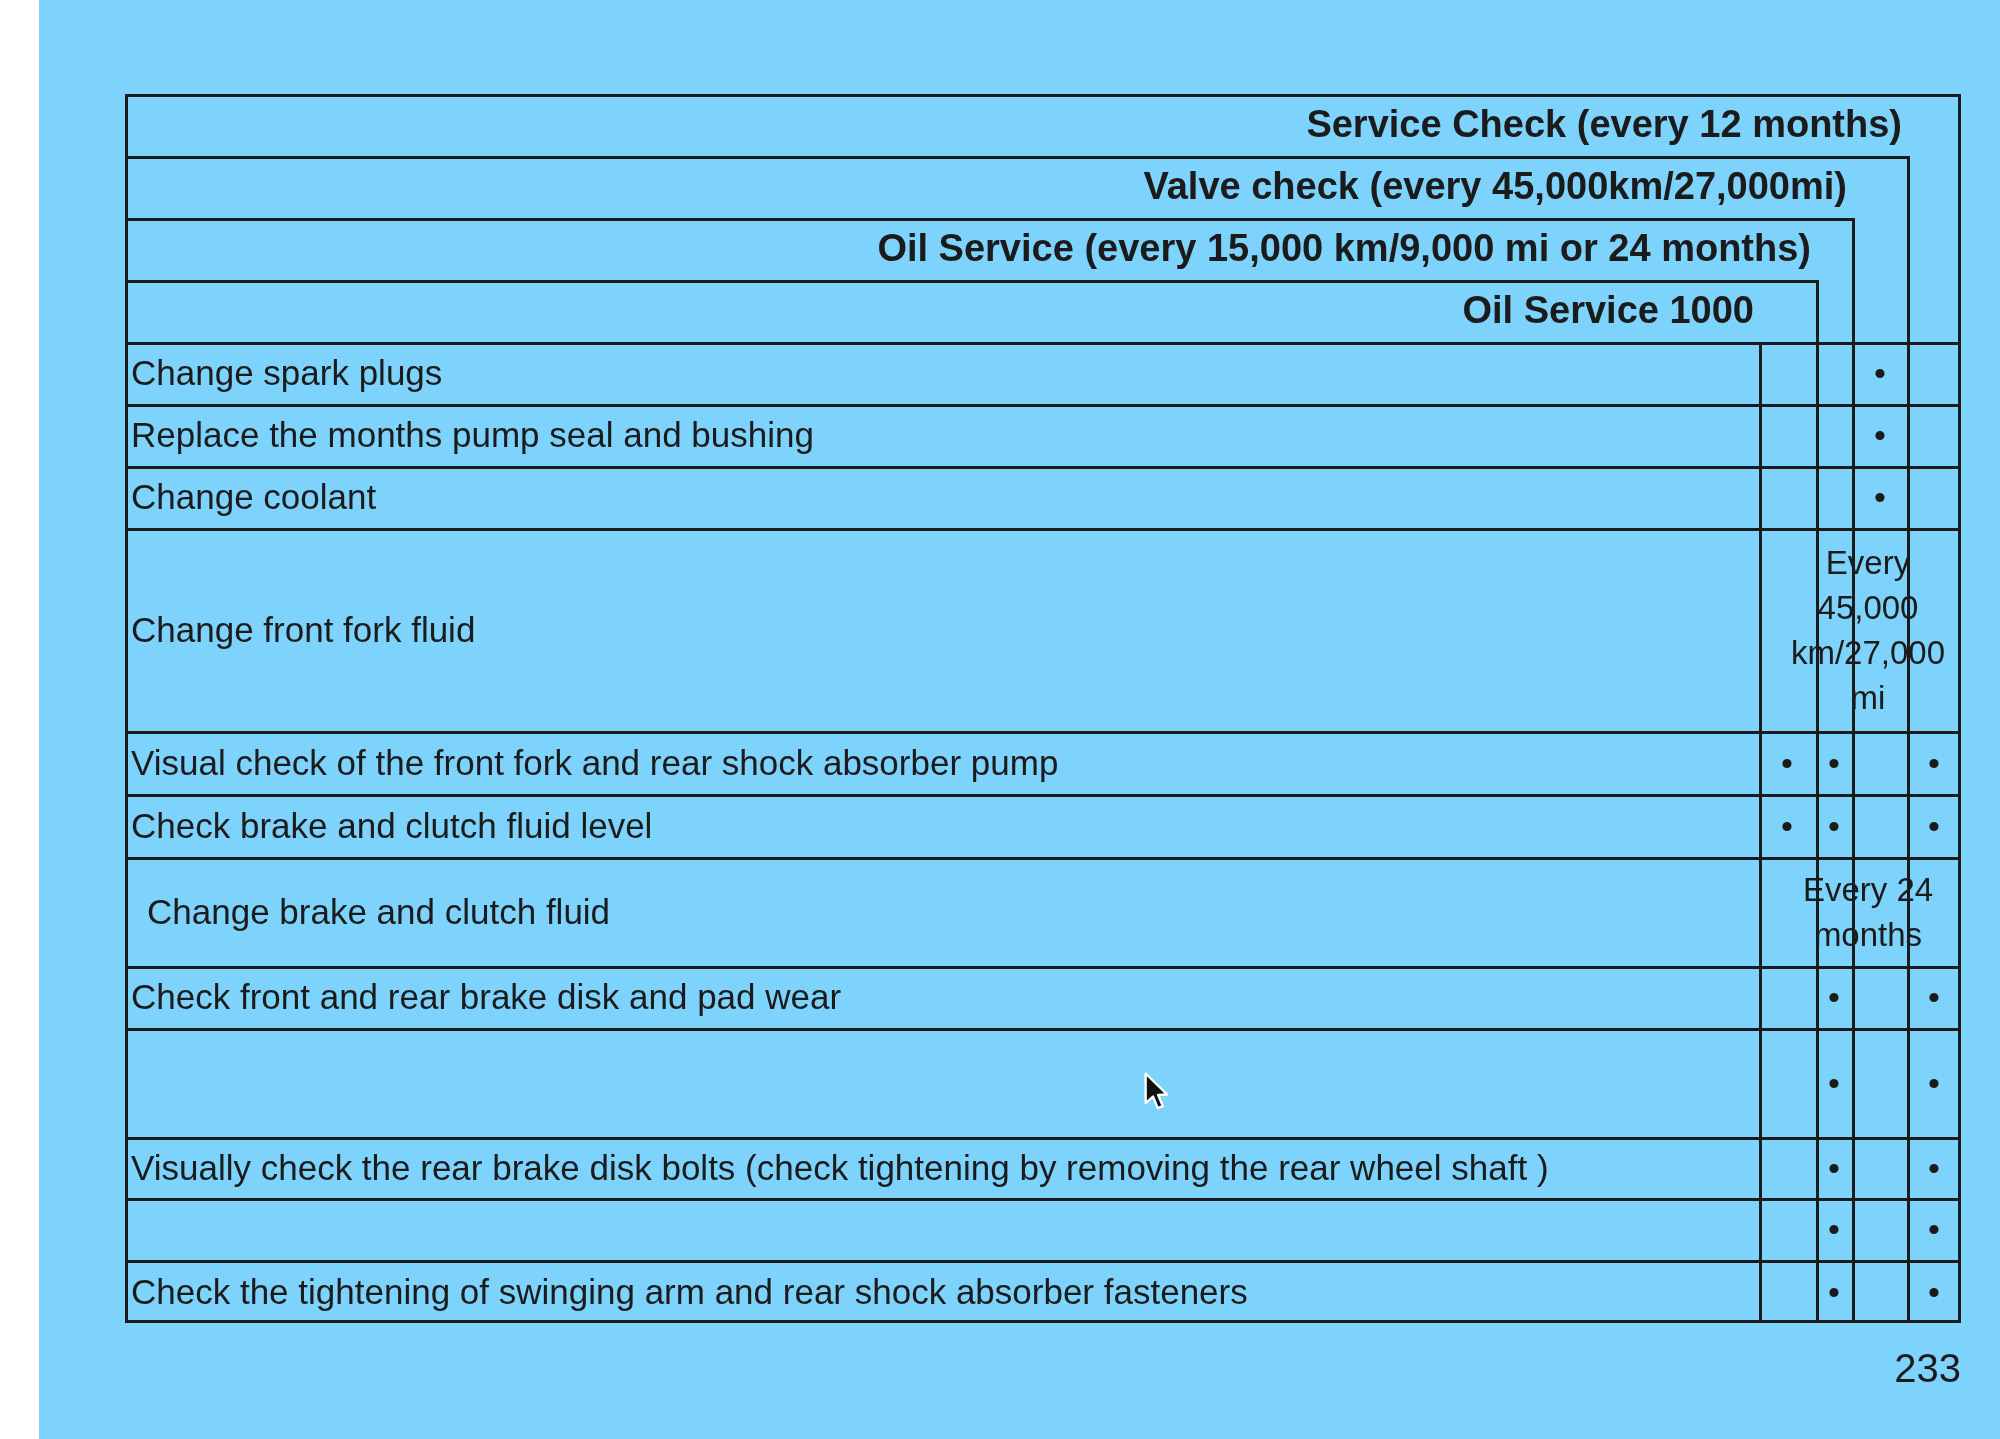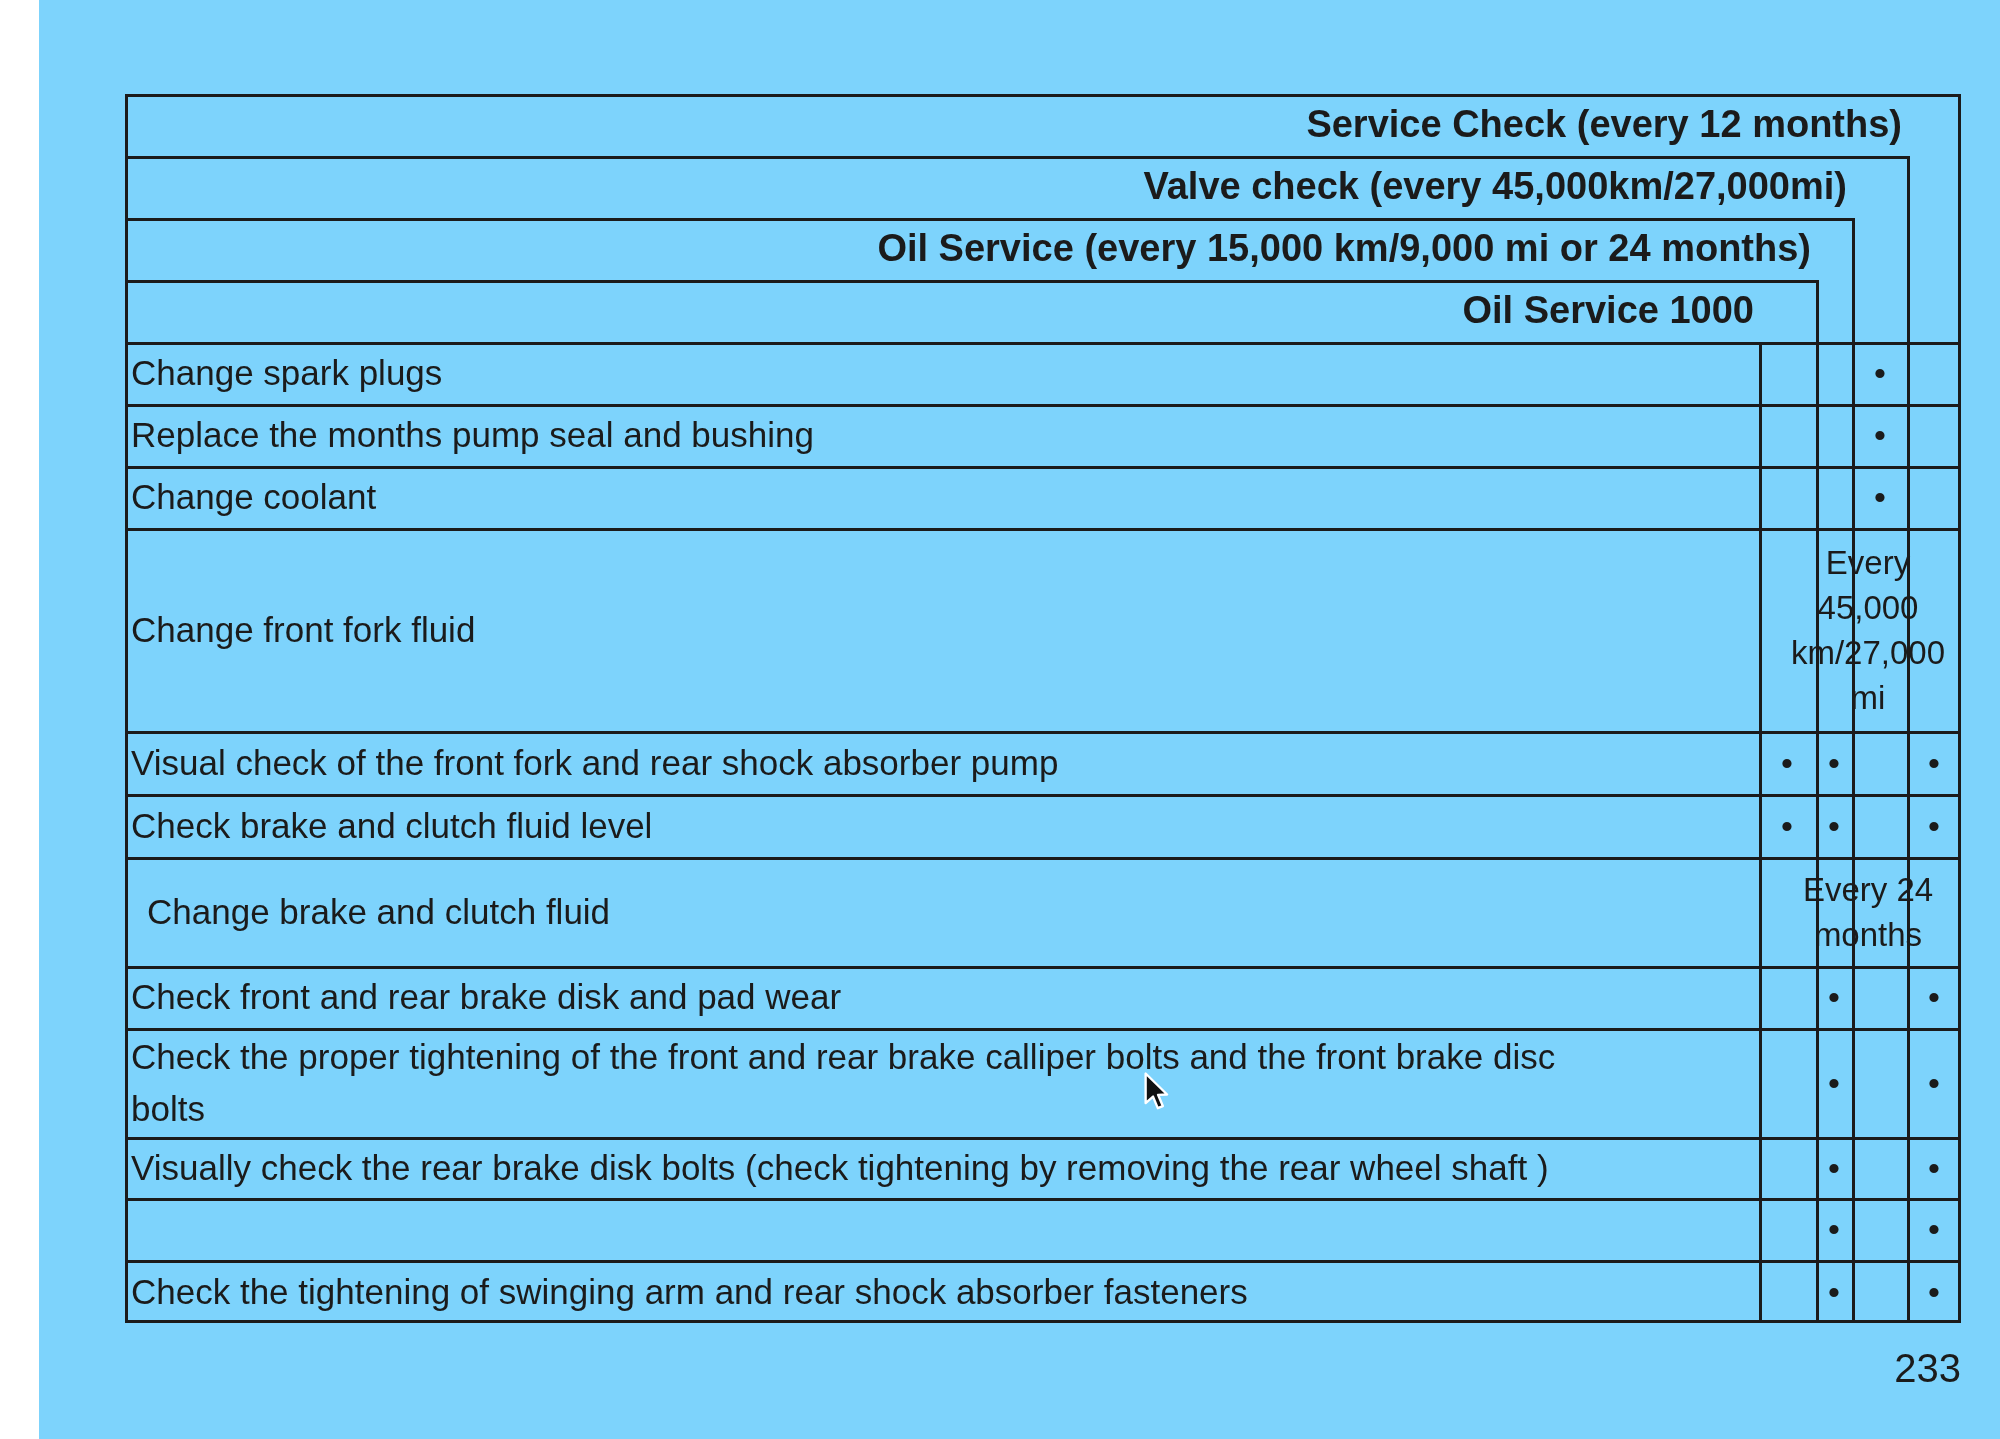--- a/index.html
+++ b/index.html
@@ -107,22 +107,20 @@
   <div class="abs mark" style="left:1880px;top:794px;height:63px;">•</div>
 
   <div class="abs task" style="left:108px;top:857px;width:1620px;height:109px;">Change brake and clutch fluid</div>
   <div class="abs interval" style="left:1723px;top:860px;width:196px;height:103px;">Every 24
 months</div>
 
   <div class="abs task" style="left:92px;top:966px;width:1620px;height:62px;">Check front and rear brake disk and pad wear</div>
   <div class="abs mark" style="left:1780px;top:966px;height:62px;">•</div>
   <div class="abs mark" style="left:1880px;top:966px;height:62px;">•</div>
 
-  <div class="abs task" style="left:92px;top:1028px;width:1620px;height:109px;">Check the proper tightening of the front and rear brake calliper bolts and the front brake disc
-bolts</div>
   <div class="abs mark" style="left:1780px;top:1028px;height:109px;">•</div>
   <div class="abs mark" style="left:1880px;top:1028px;height:109px;">•</div>
 
   <div class="abs task" style="left:92px;top:1137px;width:1620px;height:61px;">Visually check the rear brake disk bolts (check tightening by removing the rear wheel shaft )</div>
   <div class="abs mark" style="left:1780px;top:1137px;height:61px;">•</div>
   <div class="abs mark" style="left:1880px;top:1137px;height:61px;">•</div>
 
   <div class="abs mark" style="left:1780px;top:1198px;height:62px;">•</div>
   <div class="abs mark" style="left:1880px;top:1198px;height:62px;">•</div>
 

